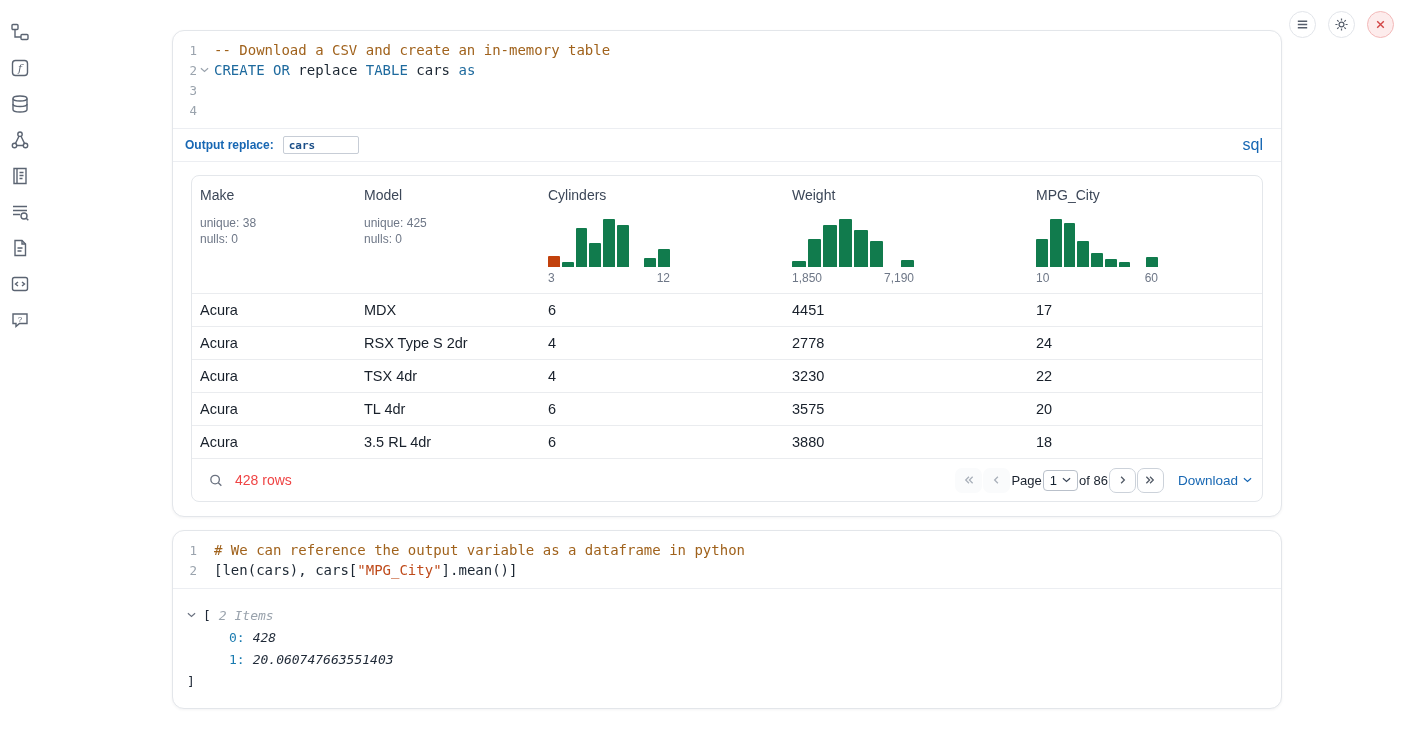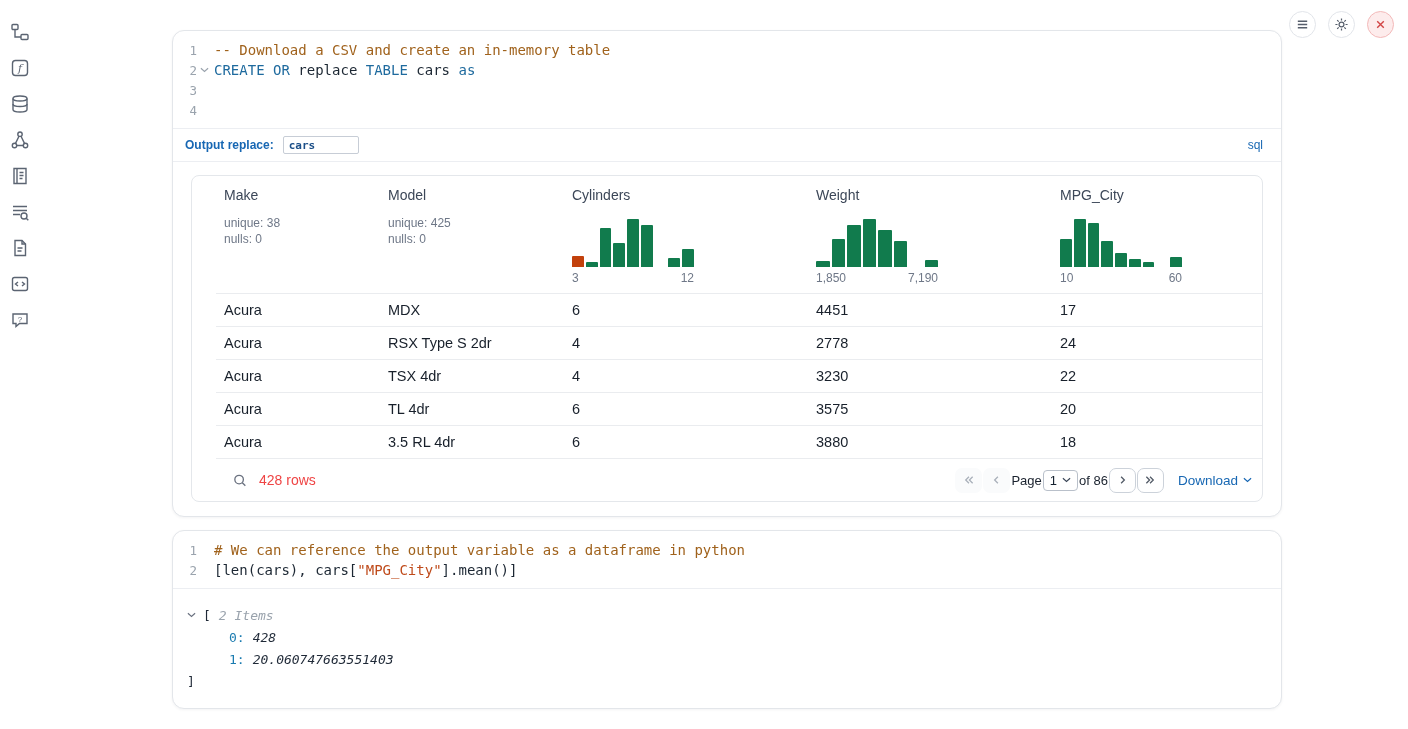--- a/index.html
+++ b/index.html
@@ -35,25 +35,25 @@
   .code-text { padding-left:2px; }
   .tok-comment { color:#a0621c; }
   .tok-kw { color:#1e6a9e; }
   .tok-str { color:#bf4a1a; }
   .tok-plain { color:#1c2733; }
 
   .cell-footer { display:flex; align-items:center; gap:9px; padding:7px 12px; border-bottom:1px solid #eceef2; }
   .ov-label { font-size:12px; font-weight:bold; color:#1767b3; }
   .ov-input { display:inline-flex; align-items:center; width:76px; height:18px; border:1px solid #c7cdd6; border-radius:2px;
               padding:0 5px; font-family:"DejaVu Sans Mono", monospace; font-size:11px; font-weight:bold; color:#1c4f88; background:#fff; }
-  .lang-badge { margin-left:auto; font-size:12px; color:#1767b3; padding-right:6px; }
+  .lang-badge { margin-left:auto; font-size:16px; color:#1767b3; padding-right:6px; }
 
   
   .table-wrap { padding:13px 18px 14px; }
-  .table-card { border:1px solid #e4e7eb; border-radius:8px; overflow:hidden; background:#fff;padding-left:24px; }
+  .table-card { border:1px solid #e4e7eb; border-radius:8px; overflow:hidden; background:#fff; }
   .thead, .tr { display:grid; grid-template-columns:164px 184px 244px 244px 1fr; }
   .th { padding:11px 8px 8px; }
   .col-name { font-size:14px; color:#3c4758; margin-bottom:12px; }
   .col-stat { font-size:12px; color:#6e7787; line-height:16px; }
   .hist { display:flex; align-items:flex-end; gap:2px; height:52px; width:122px; }
   .bar { flex:1; border-radius:1px 1px 0 0; }
   .hist-labels { display:flex; justify-content:space-between; width:122px; font-size:12px; color:#6e7787; margin-top:4px; }
   .tr { border-top:1px solid #eaecef; height:33px; align-items:center; }
   .td { padding-left:8px; font-size:14.5px; color:#18202b; }
 

